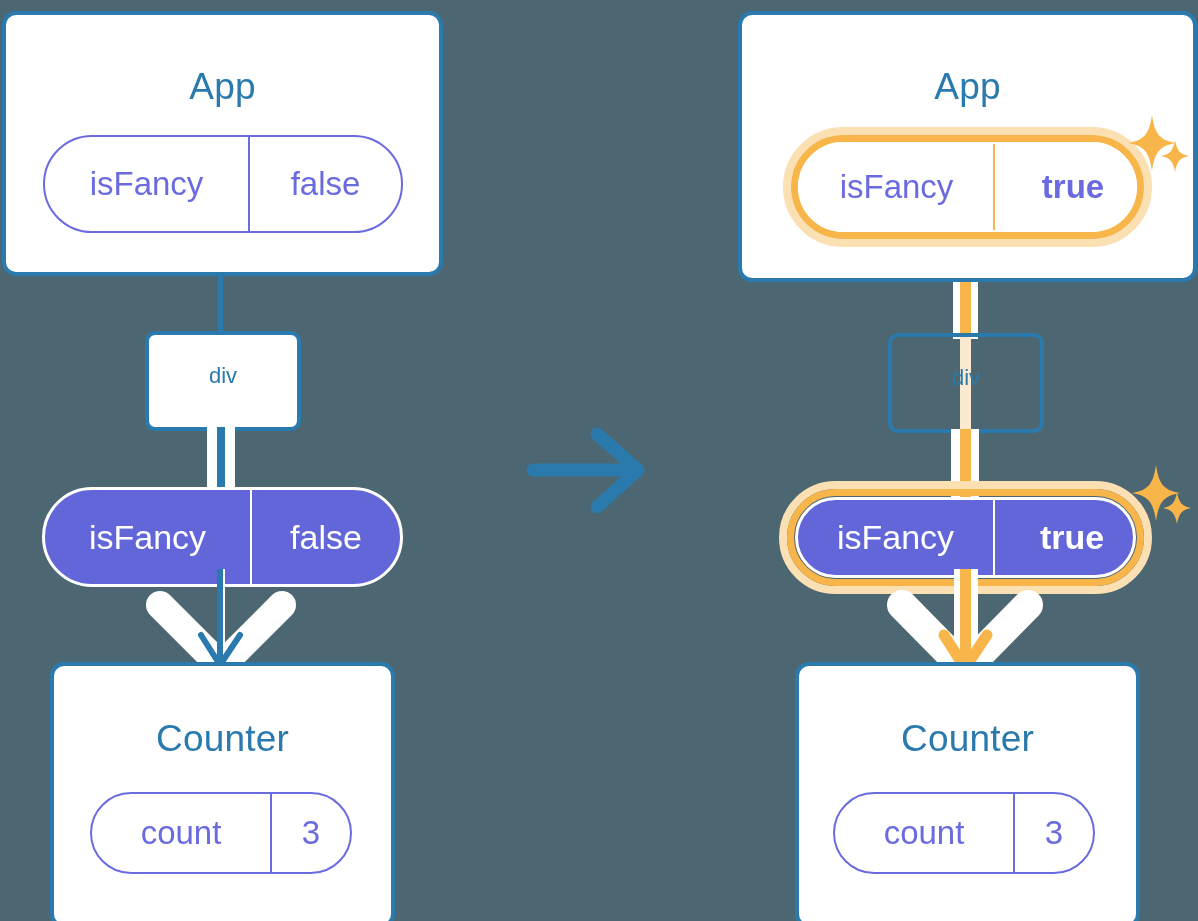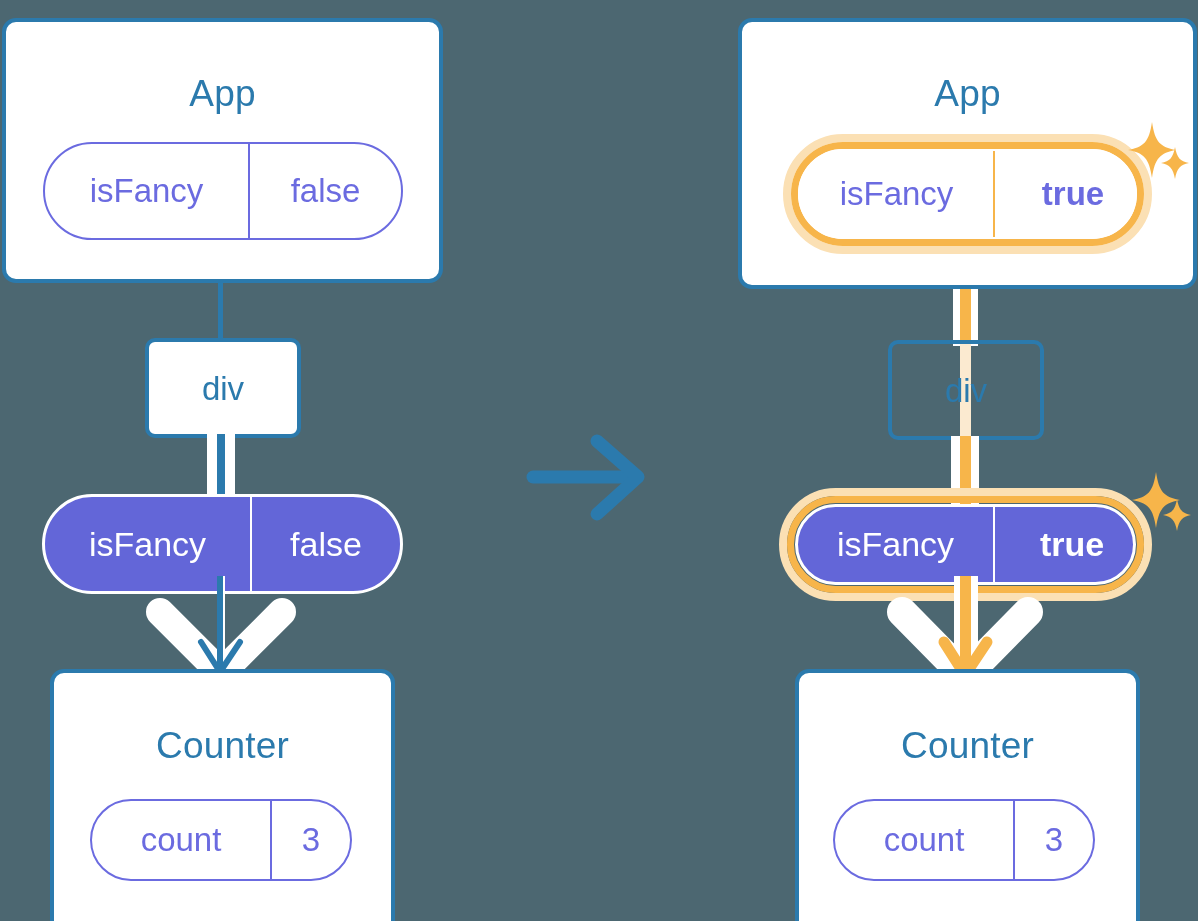--- a/index.html
+++ b/index.html
@@ -3,21 +3,21 @@
 <meta charset="utf-8">
 <style>
   html,body{margin:0;padding:0;}
   body{
     width:1198px;height:921px;
     background:#4C6771;
     font-family:"Liberation Sans", sans-serif;
     overflow:hidden;
     position:relative;
   }
-  #stage{position:absolute;left:0;top:16px;width:1198px;height:789px;}
+  #stage{position:absolute;left:0;top:9px;width:1198px;height:789px;}
   svg.layer{position:absolute;left:0;top:0;width:1198px;height:921px;overflow:visible;}
   .htmlLayer{position:absolute;left:0;top:0;width:1198px;height:921px;pointer-events:none;}
   .htmlLayer > *{pointer-events:auto;}
 
   
   .compbox{
     position:absolute;
     background:#ffffff;
     border:4px solid #2B7AAD;
     border-radius:14px;
@@ -37,21 +37,21 @@
     background:transparent;
     border:4px solid #2B7AAD;
     border-radius:10px;
     box-sizing:border-box;
   }
   .divLabel{
     position:absolute;
     width:100%;
     text-align:center;
     color:#2B7AAD;
-    font-size:33px;
+    font-size:22px;
     line-height:1;
   }
 
   
   .pill{
     position:absolute;
     box-sizing:border-box;
     display:flex;
     align-items:stretch;
     border-radius:999px;

